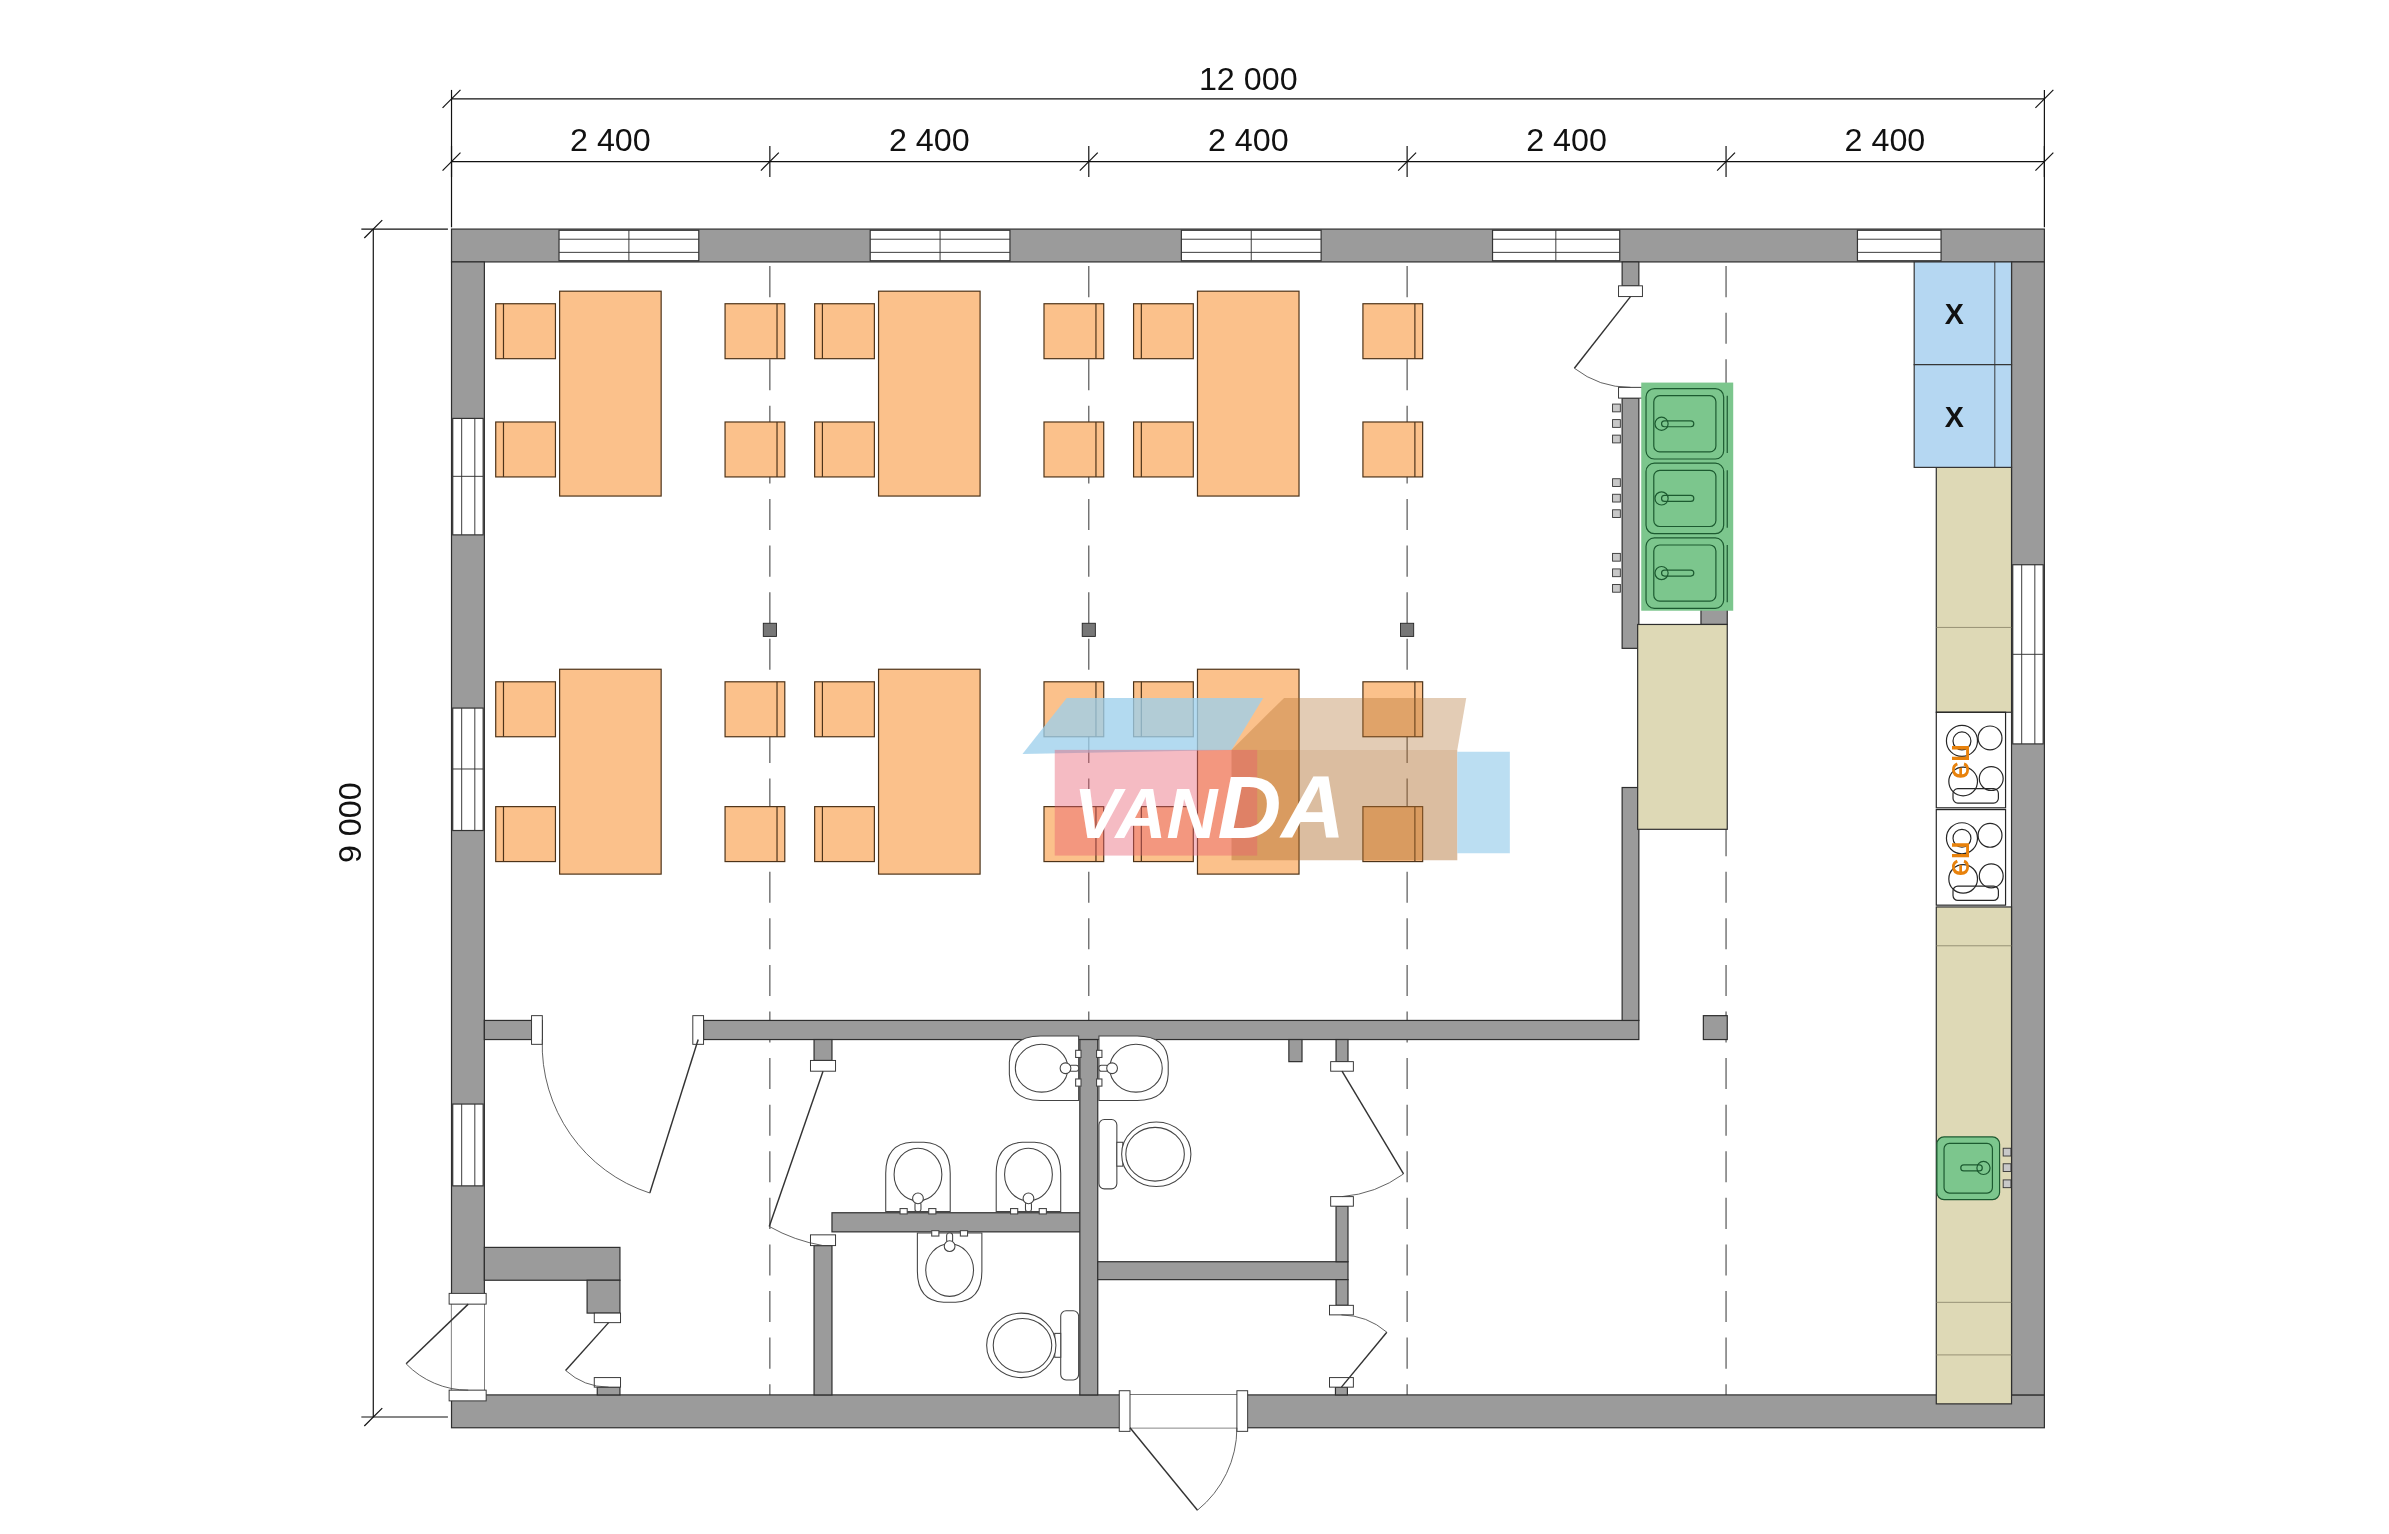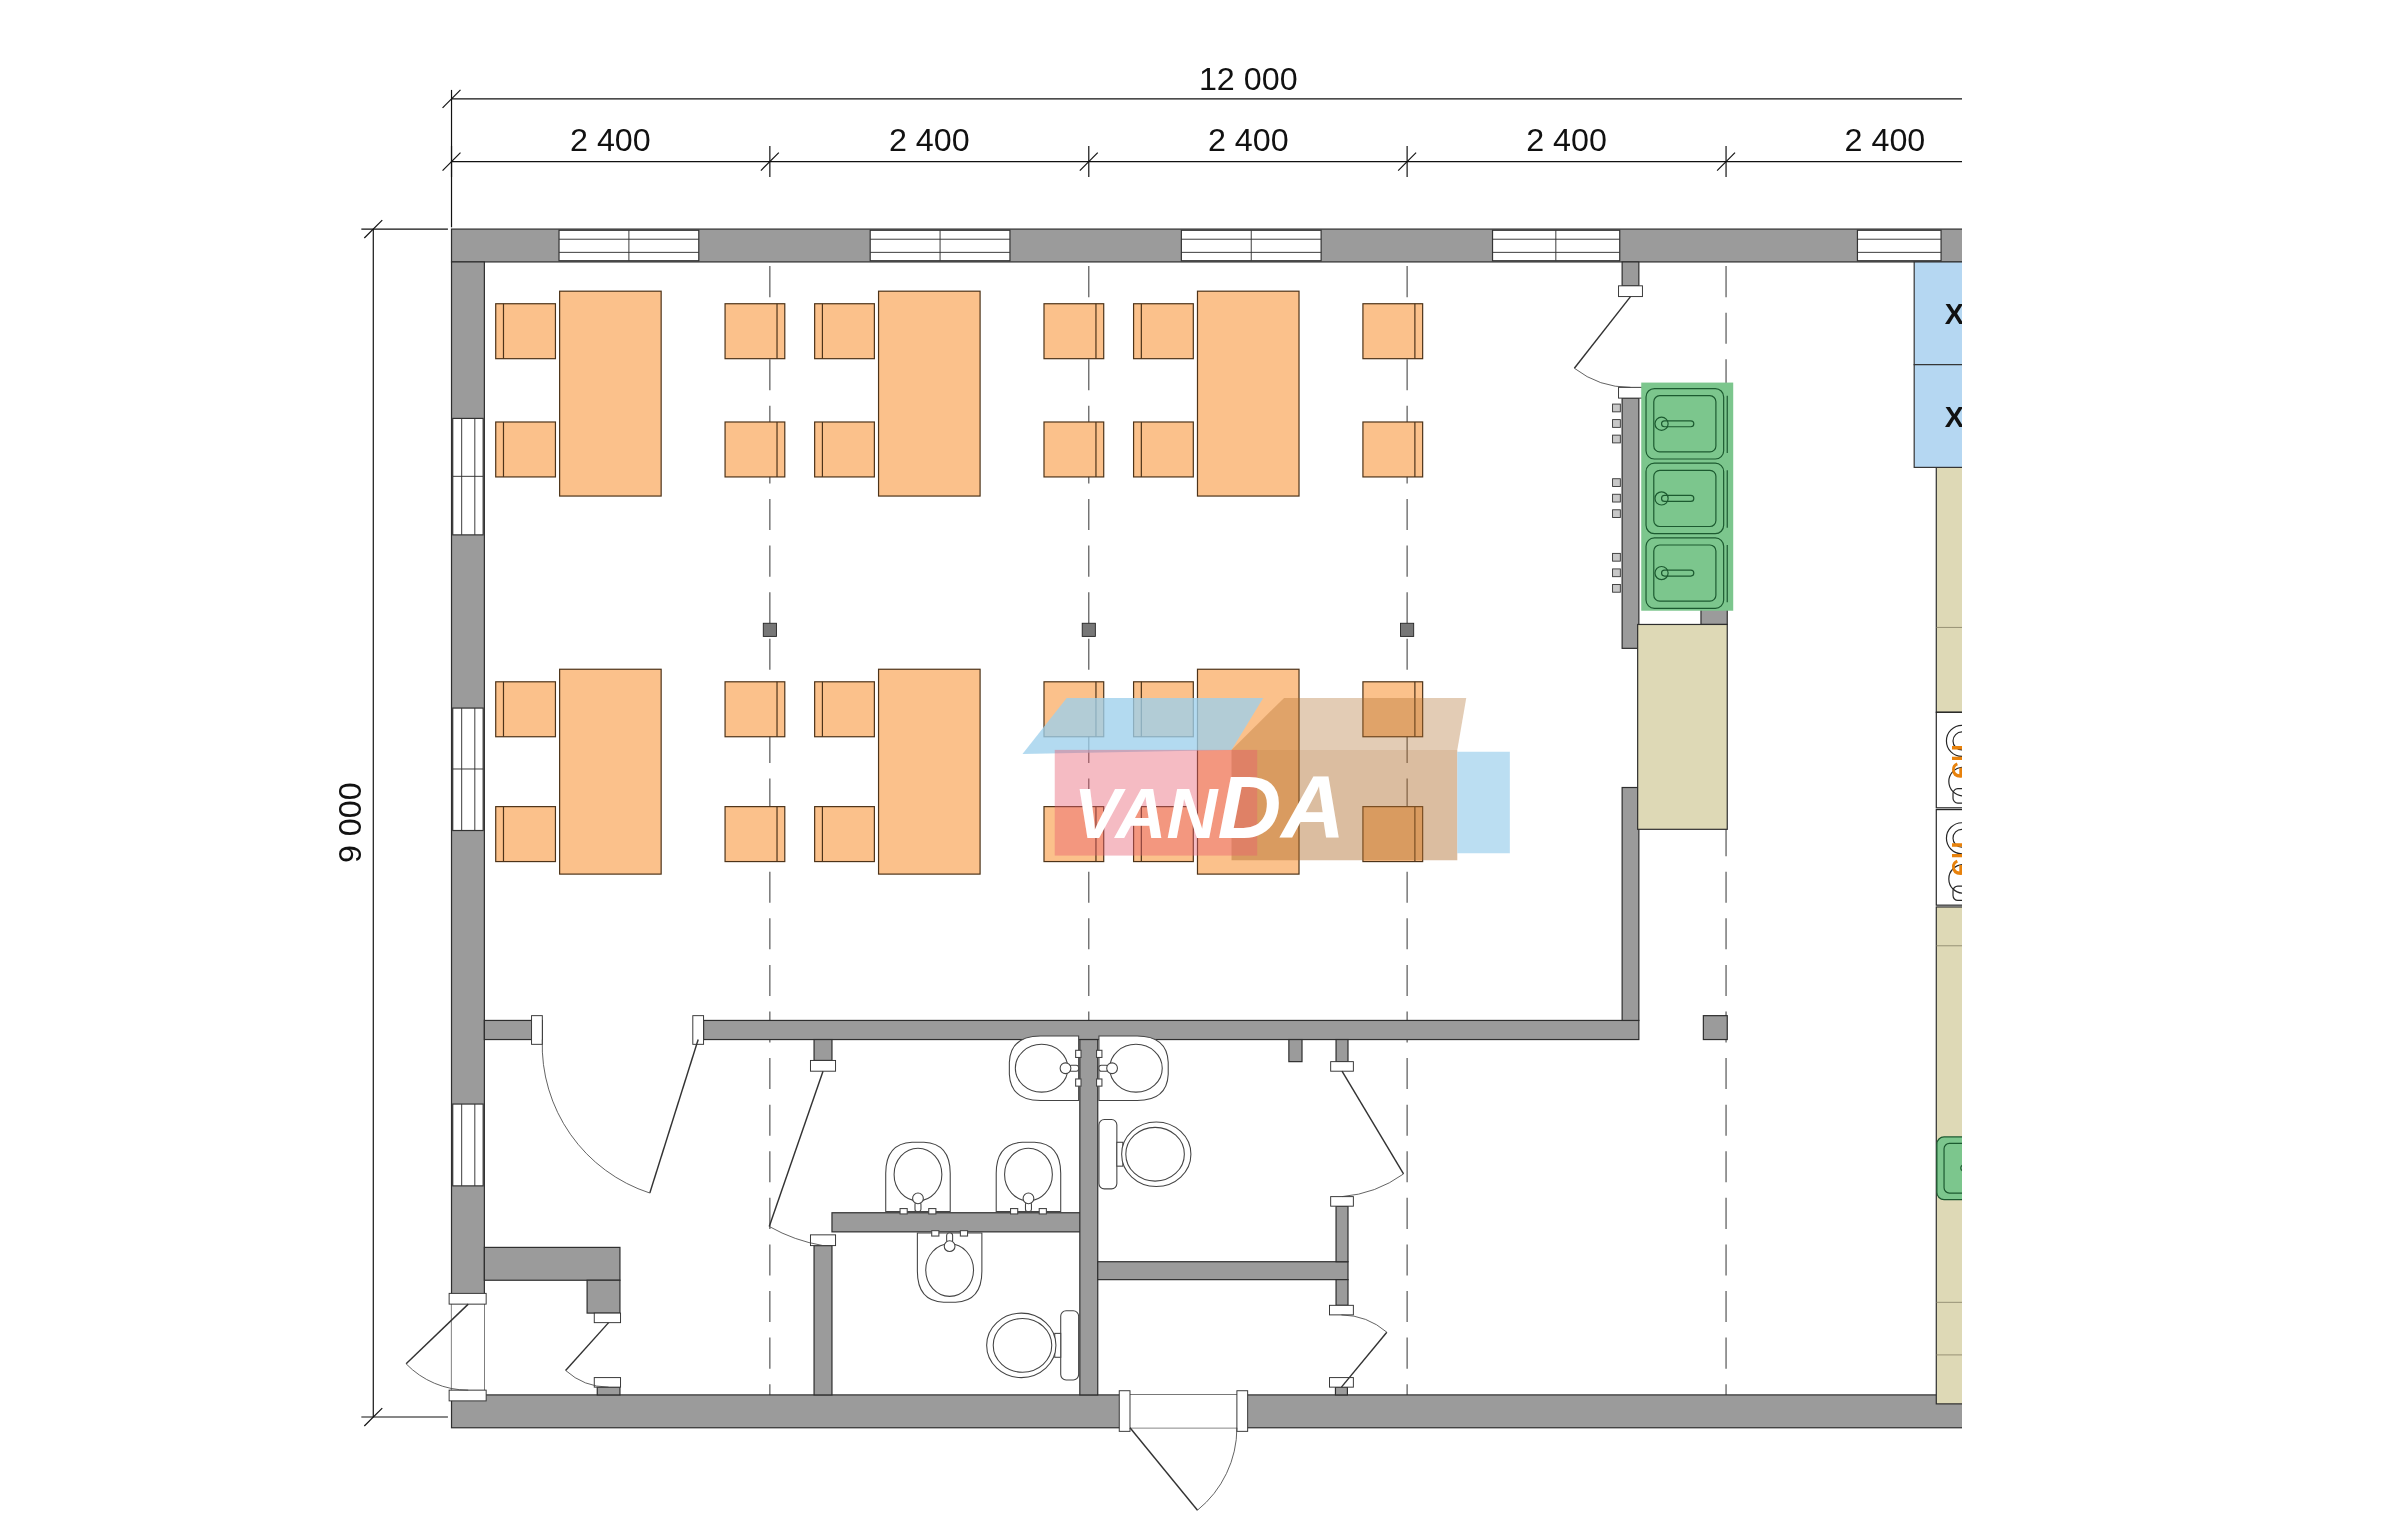--- a/index.html
+++ b/index.html
@@ -1,16 +1,16 @@
 <!DOCTYPE html>
 <html style="font-size:9.6px"><head>
 <meta charset="utf-8">
 <style>
   html,body{margin:0;padding:0;background:#ffffff;}
-  #stage{position:relative;width:1962px;height:1535px;background:#fff;overflow:hidden;text-align:right;}
+  #stage{position:relative;width:2389px;height:1535px;background:#fff;overflow:hidden;text-align:right;}
   svg{display:block;}
   .thin{stroke:#111;stroke-width:2;fill:none;}
   .wline{stroke:#2e2e2e;stroke-width:2;}
   .wall{stroke:#2e2e2e;stroke-width:2;}
   .cut{stroke:none;}
   .winframe{fill:#fff;stroke:#333;stroke-width:2;}
   .winline{stroke:#333;stroke-width:1.6;fill:none;}
   .jamb{fill:#fff;stroke:#333;stroke-width:1.6;}
   .leaf{stroke:#333;stroke-width:2.4;fill:none;}
   .swing{stroke:#444;stroke-width:1.4;fill:none;}

